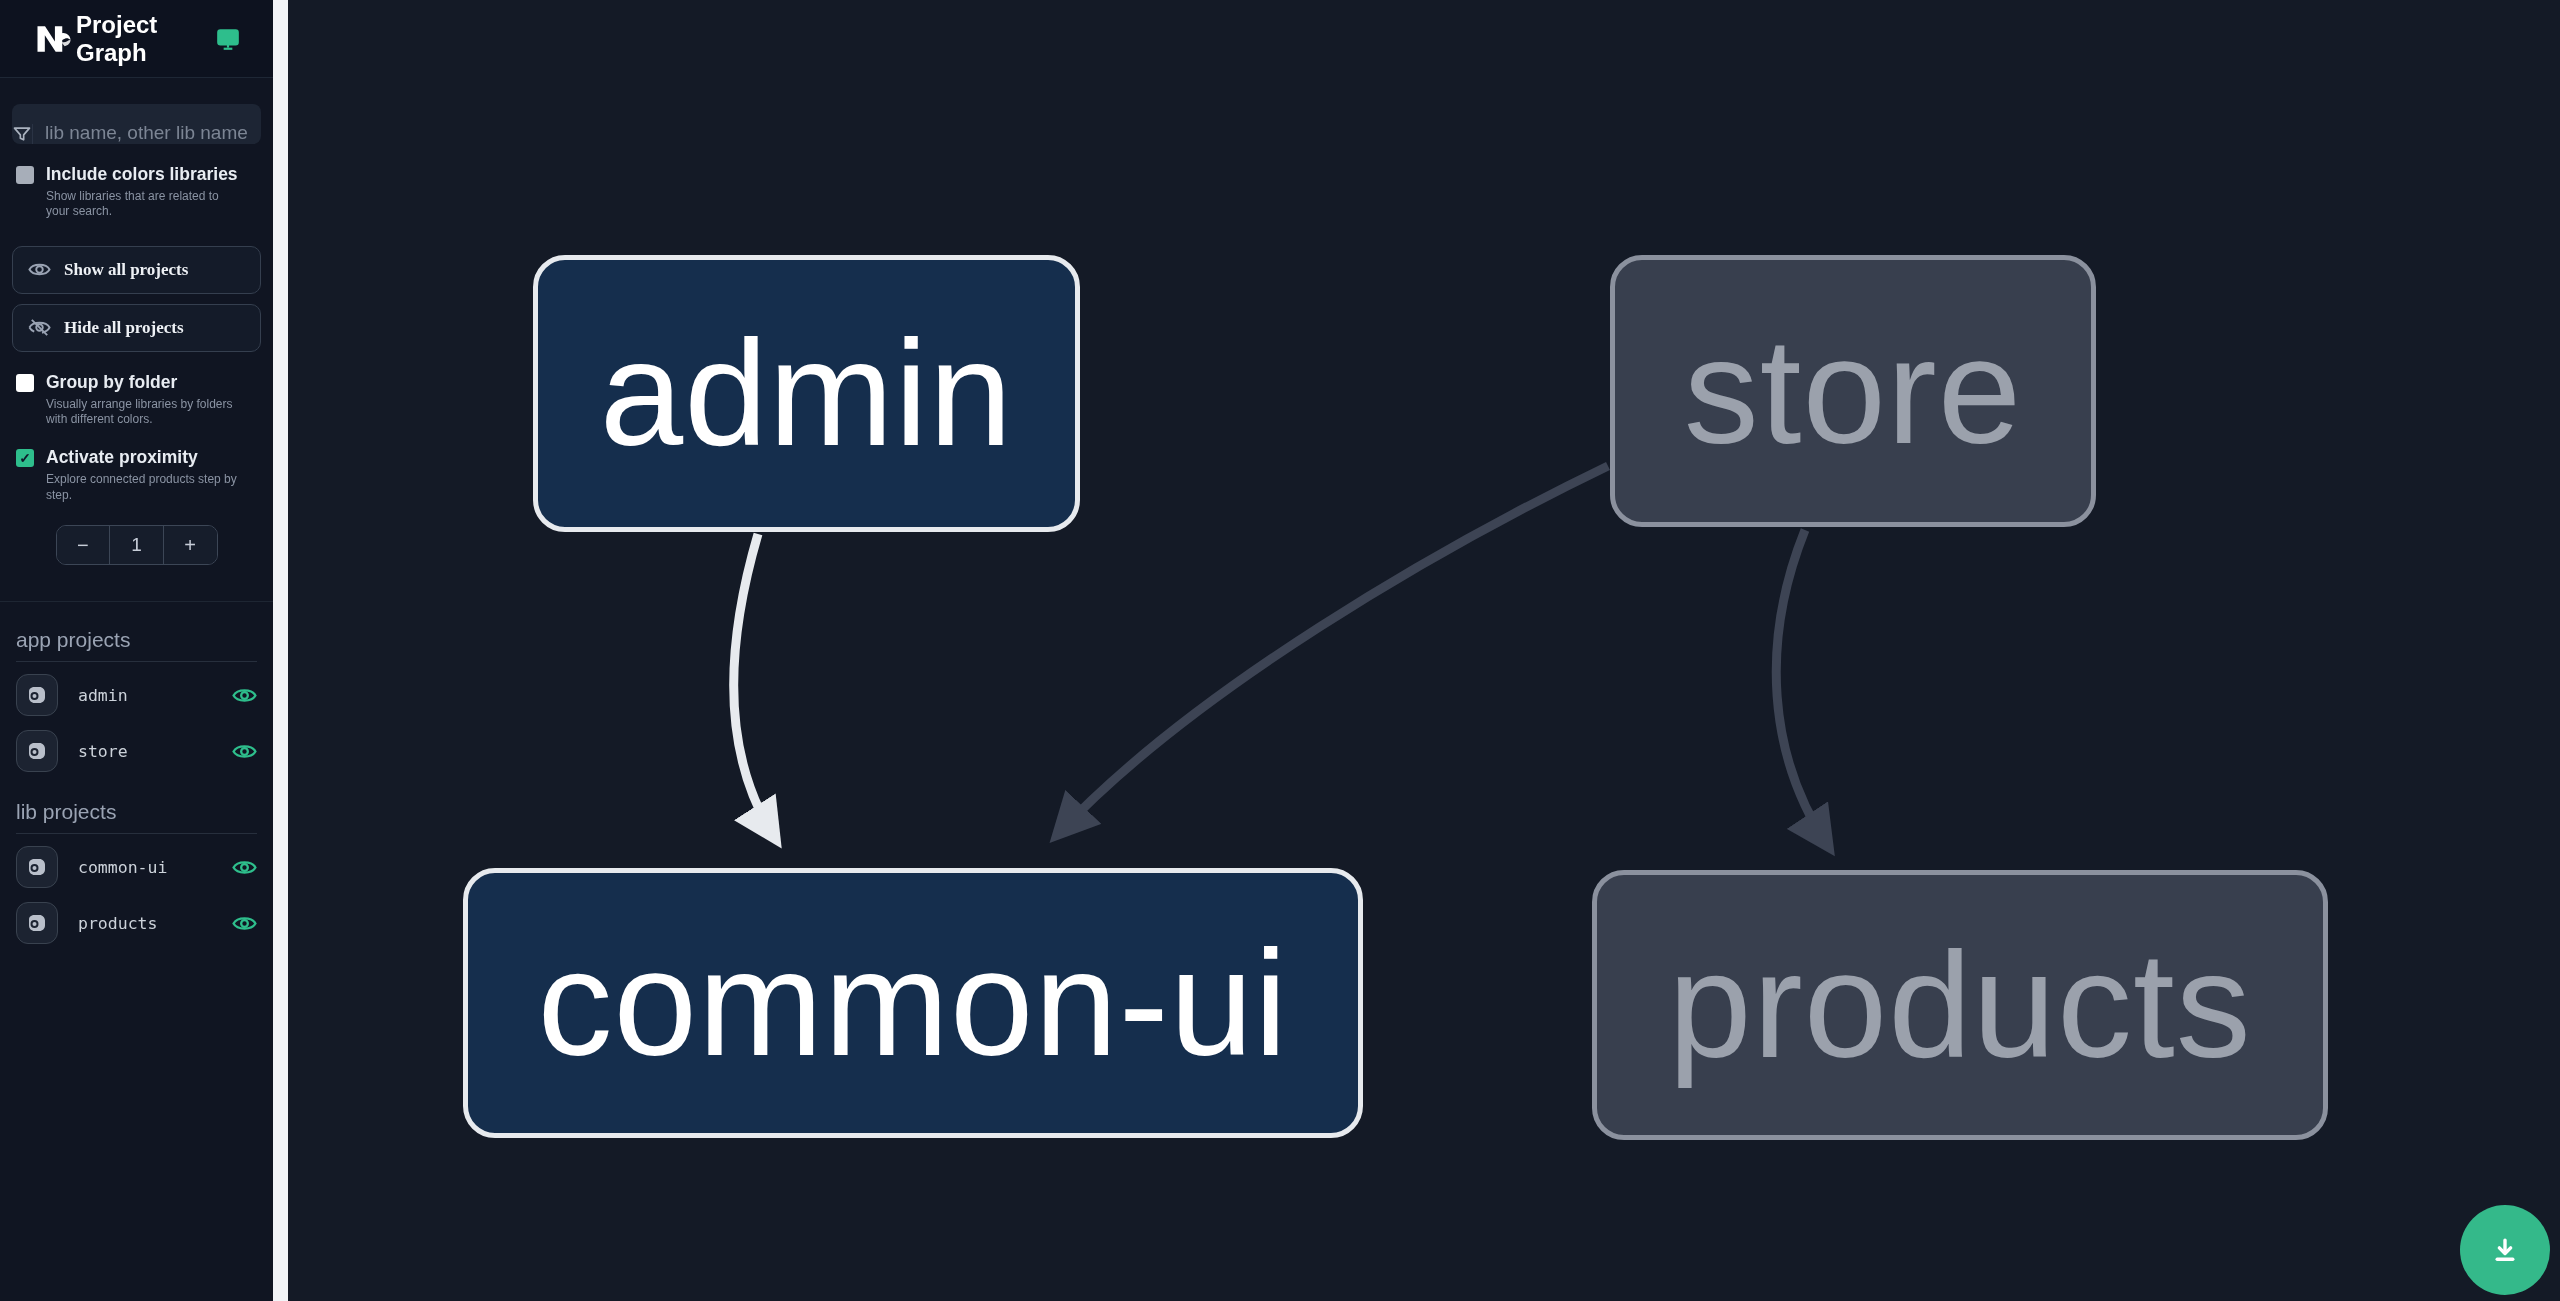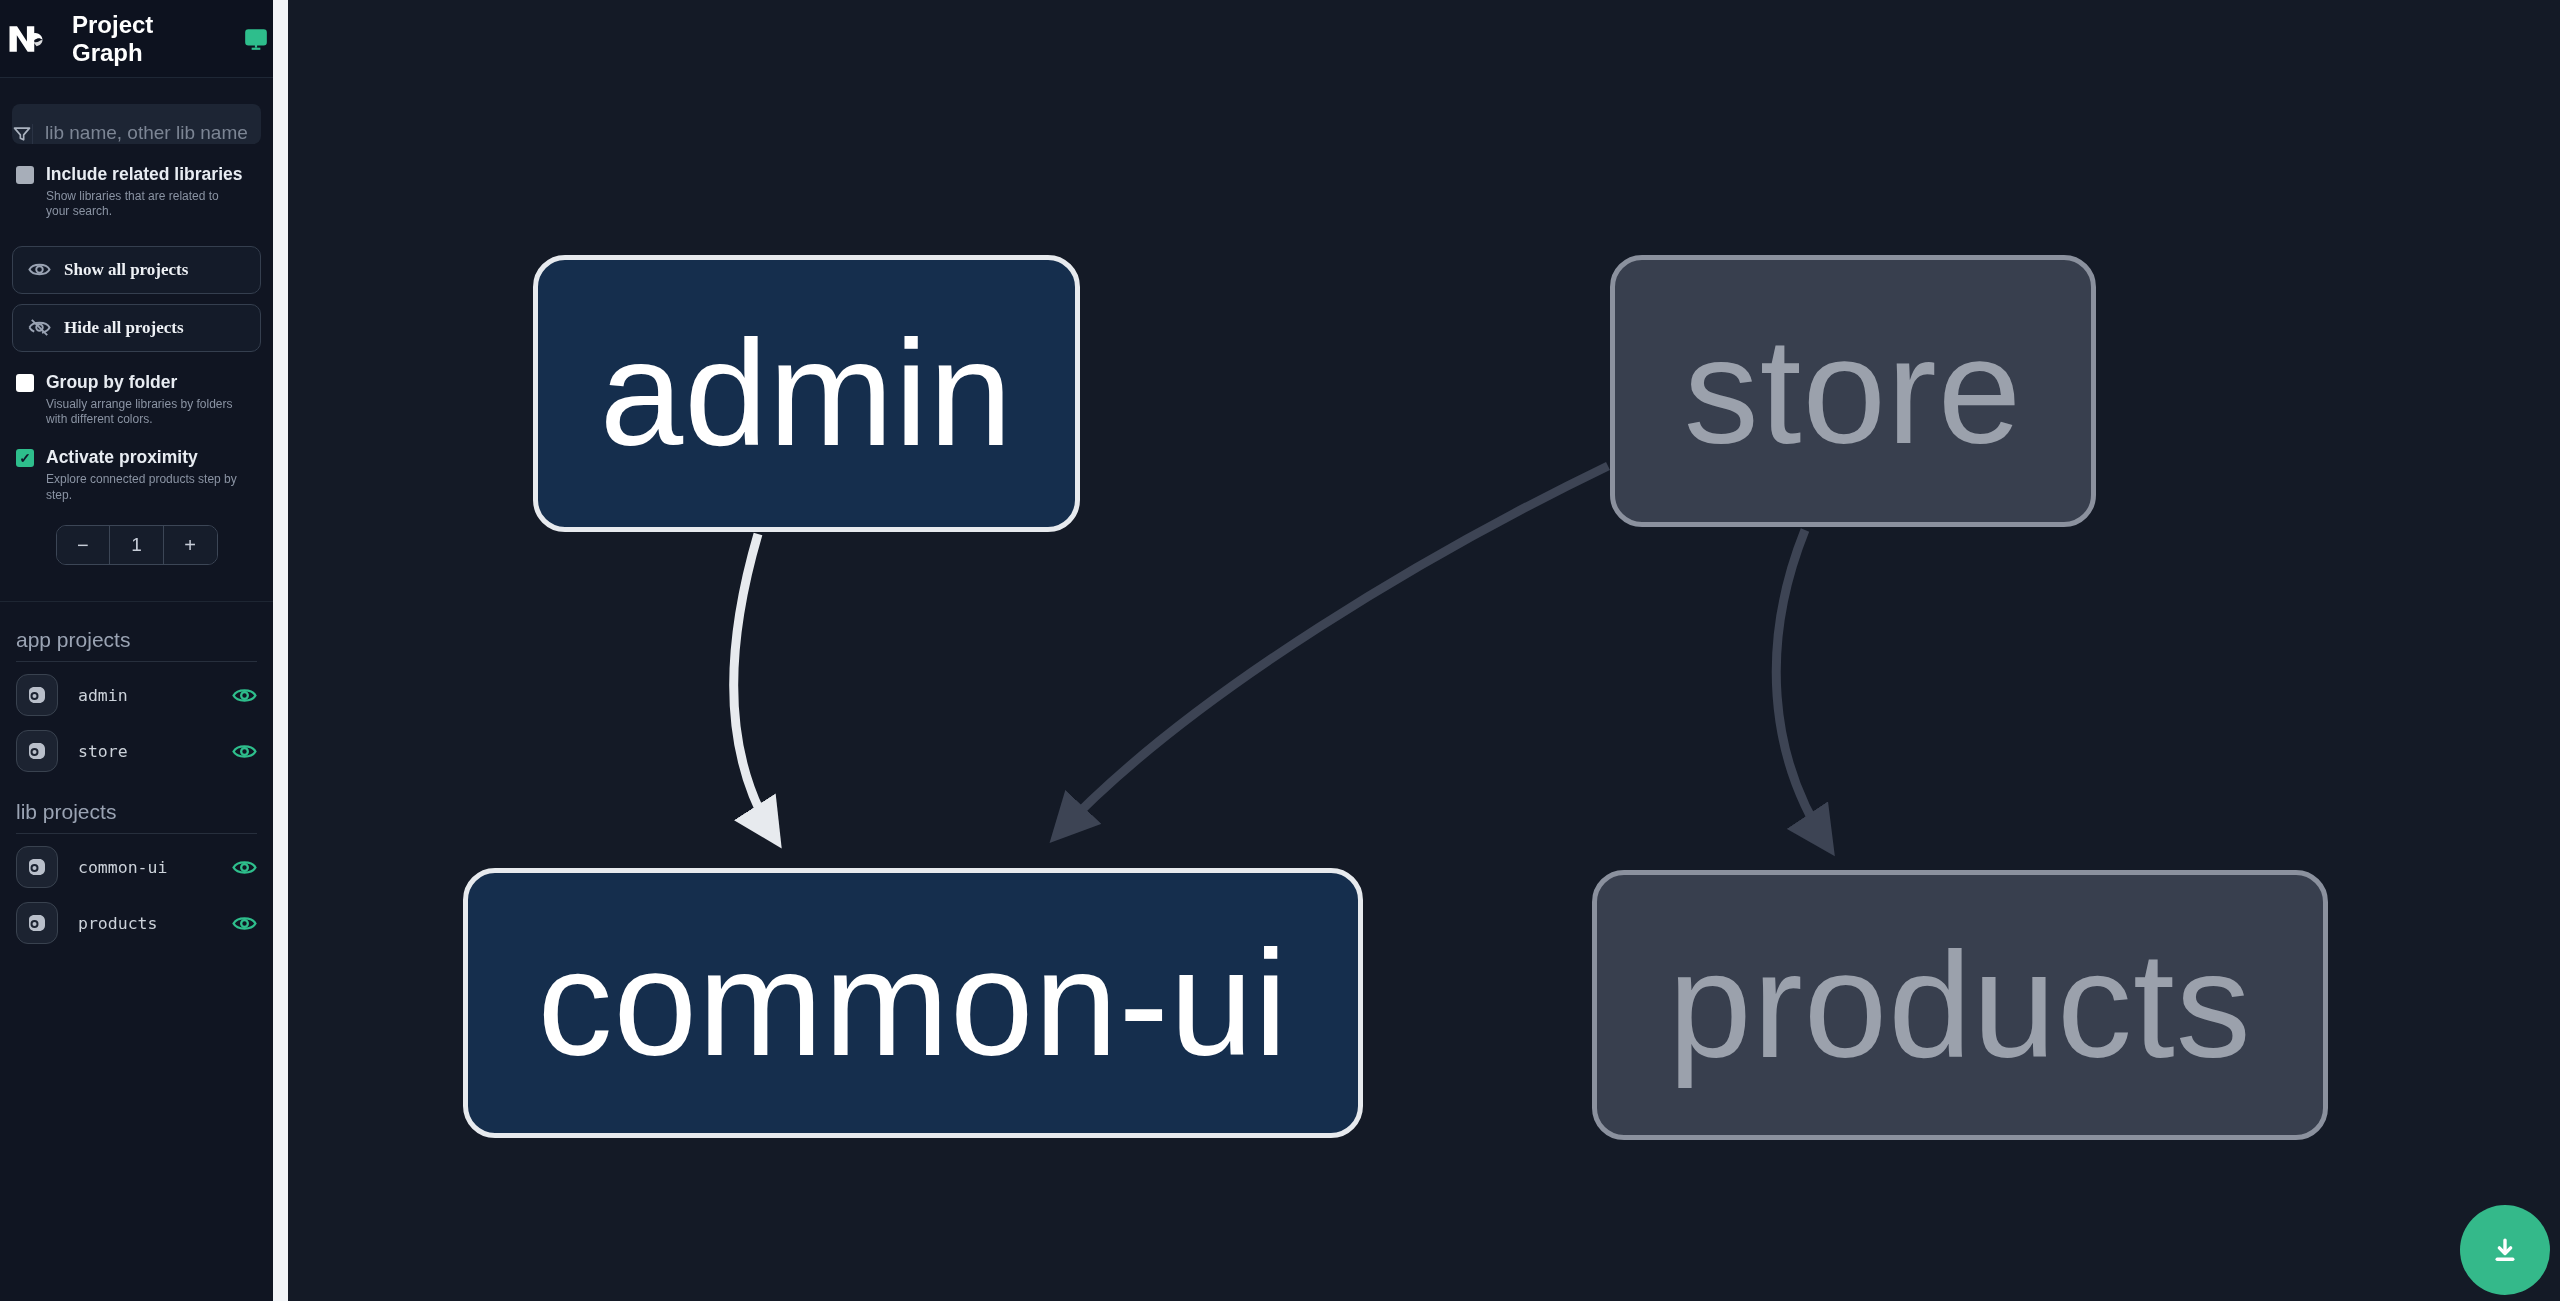--- a/index.html
+++ b/index.html
@@ -10,22 +10,22 @@
     color: #e5e9ef;
   }
   .app { display: flex; width: 2560px; height: 1301px; }
 
   
   .sidebar {
     width: 273px; height: 1301px; background: #101522;
     flex: 0 0 273px; overflow: hidden; position: relative;
   }
   .sb-header {
-    height: 78px; display: flex; align-items: center; gap: 24px;
-    padding: 0 4px; background: #0d121f; border-bottom: 1px solid #1e2735;
+    height: 78px; display: flex; align-items: center; gap: 0;
+    padding: 0 32px; background: #0d121f; border-bottom: 1px solid #1e2735;
   }
   .sb-title { font-size: 24px; font-weight: bold; color: #ffffff; flex: 1; }
   .monitor-btn { background: none; border: none; cursor: pointer; display: flex; }
   .tagline {
     display: flex; align-items: center; gap: 10px;
     padding: 15px 16px 13px; color: #8d96a6; font-size: 16px;
   }
   .filter {
     margin: 26px 12px 0; height: 40px; display: flex; align-items: flex-end;
     background: #1d2534; border-radius: 8px; overflow: hidden;
@@ -149,21 +149,21 @@
         <svg width="20" height="20" viewBox="0 0 24 24" fill="none" stroke="currentColor" stroke-width="2" stroke-linejoin="round">
           <path d="M3 5h18l-7 8v6l-4-2v-4z"></path>
         </svg>
       </span>
       <input type="text" placeholder="lib name, other lib name" style="">
     </div>
 
     <div class="opt-row">
       <span class="checkbox cb-gray"></span>
       <div>
-        <div class="opt-label">Include related libraries</div>
+        <div class="opt-label">Include colors libraries</div>
         <div class="opt-desc">Show libraries that are related to your search.</div>
       </div>
     </div>
 
     <button class="sb-btn">
       <span class="ico">
         <svg width="23" height="23" viewBox="0 0 24 24" fill="none" stroke="currentColor" stroke-width="2">
           <path d="M1.5 12C5 5.5 19 5.5 22.5 12 19 18.5 5 18.5 1.5 12z"></path>
           <circle cx="12" cy="12" r="3.4"></circle>
         </svg>

